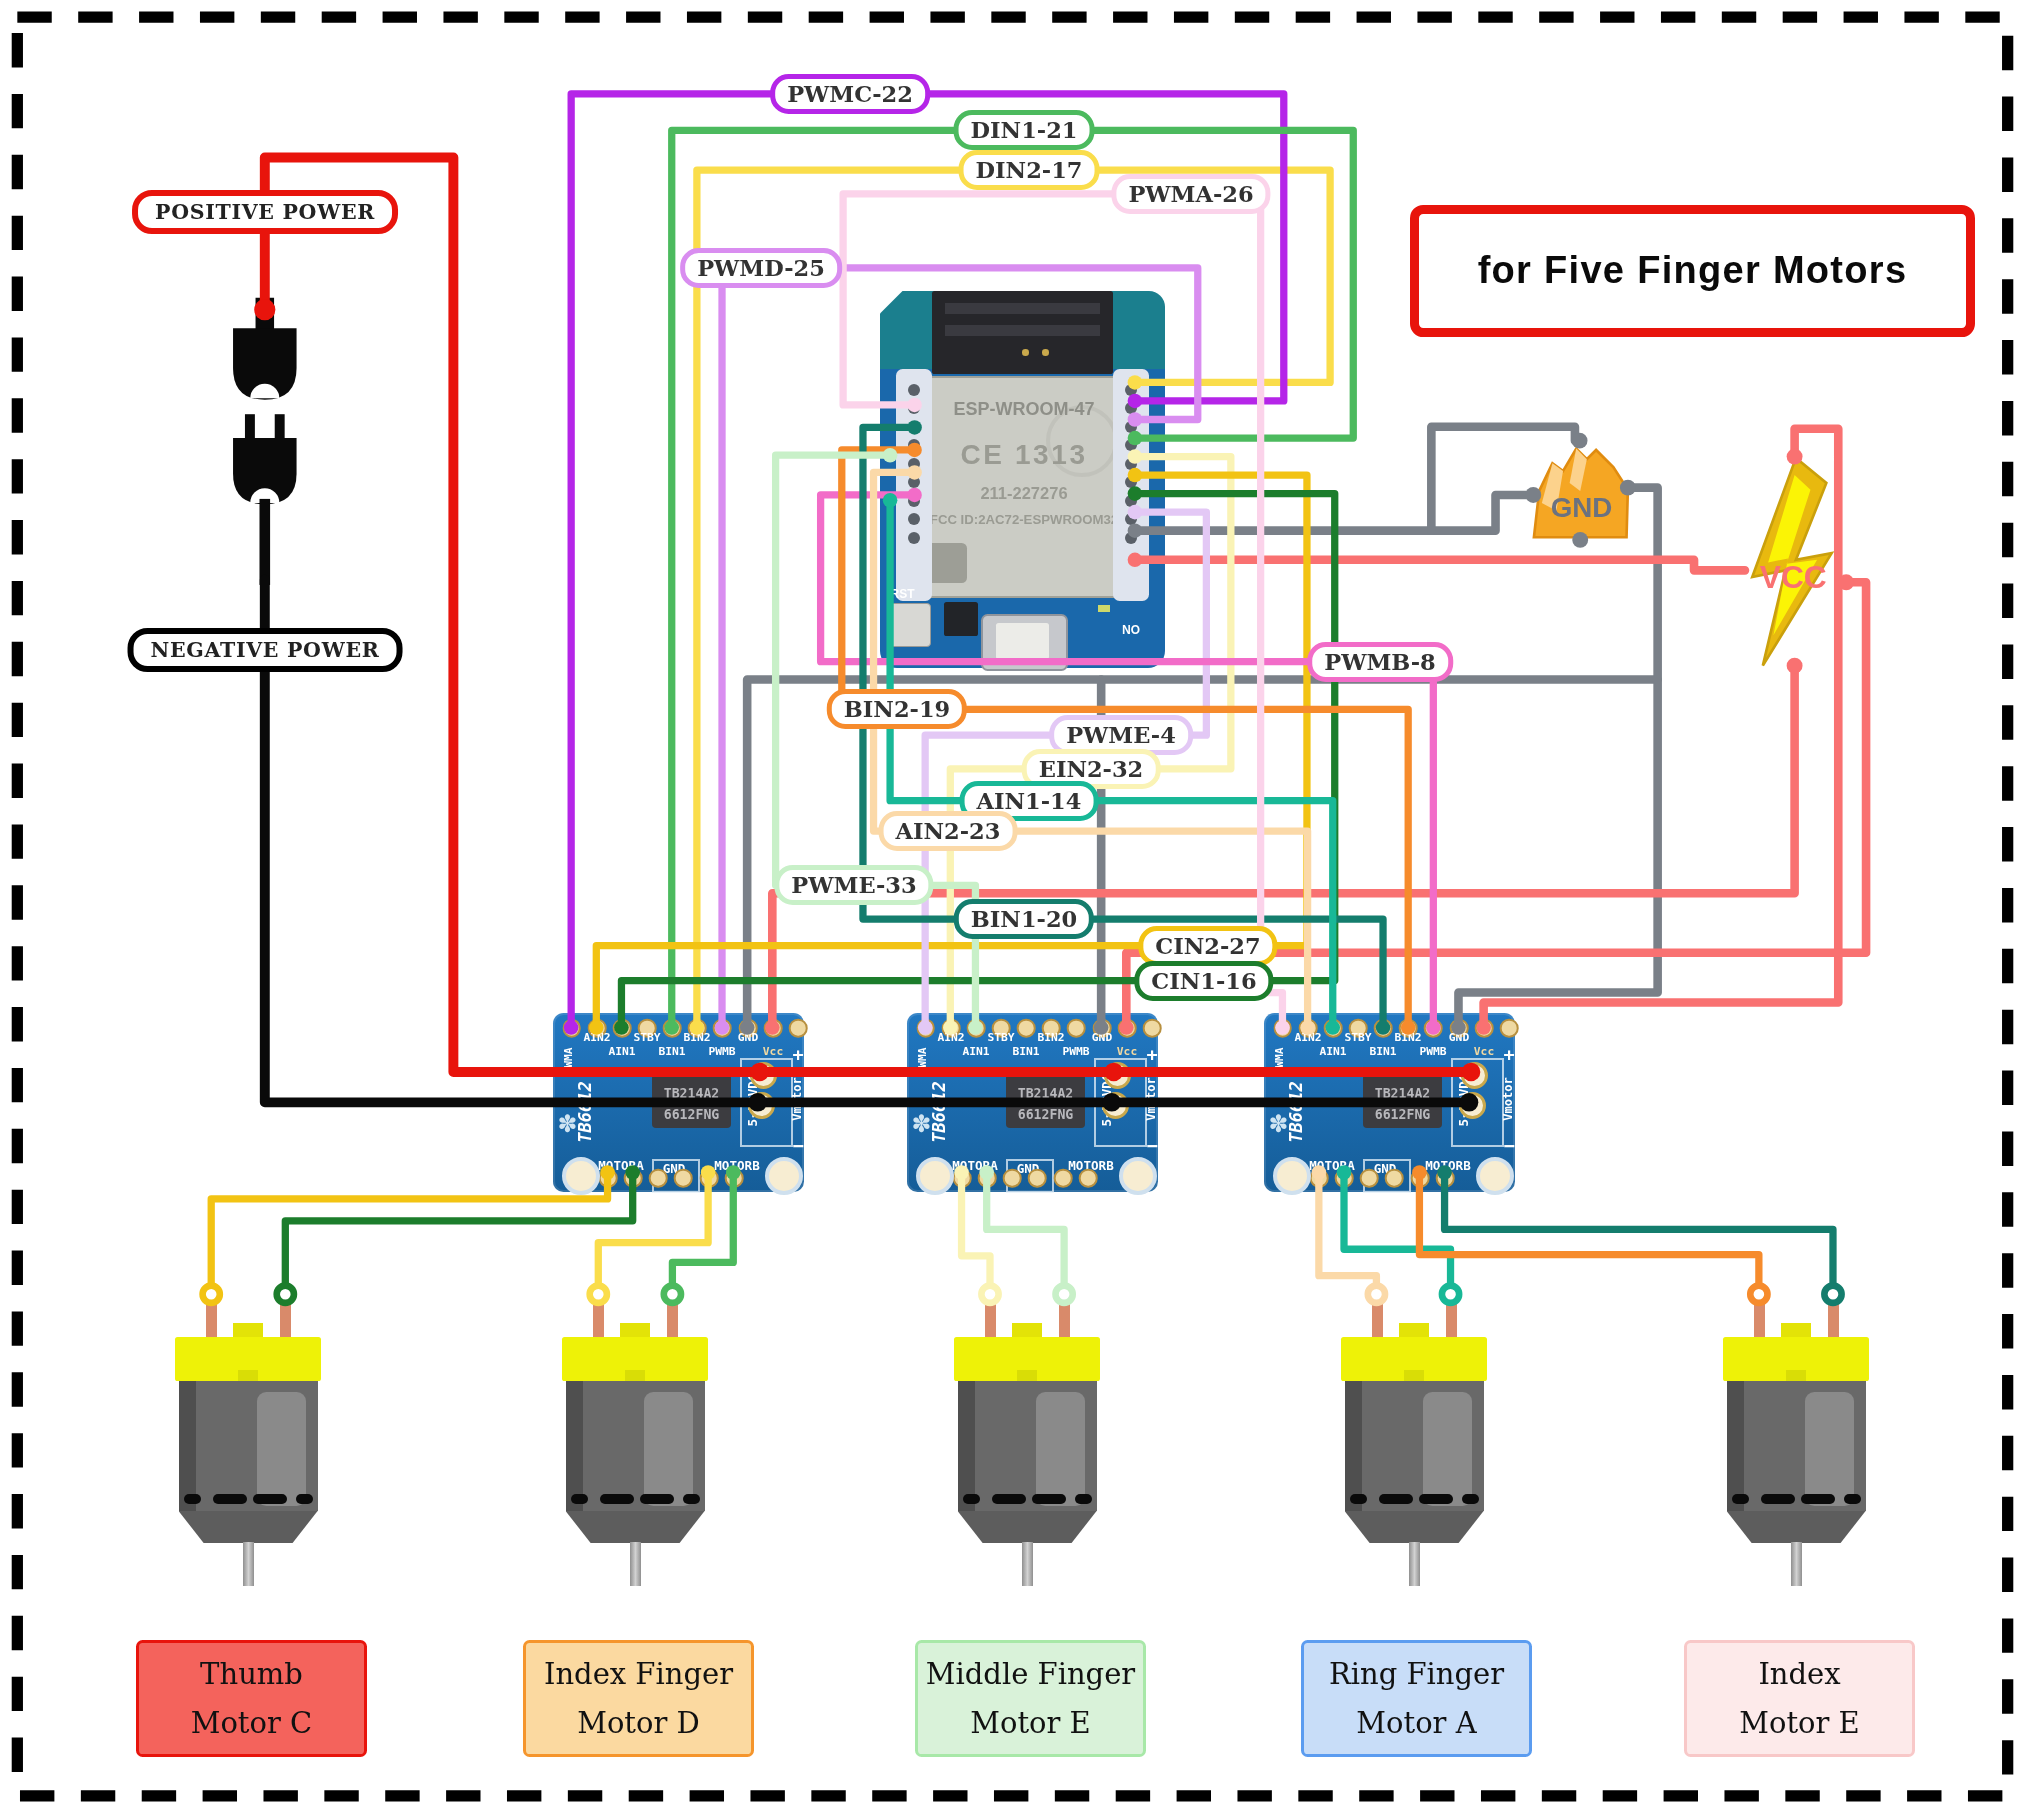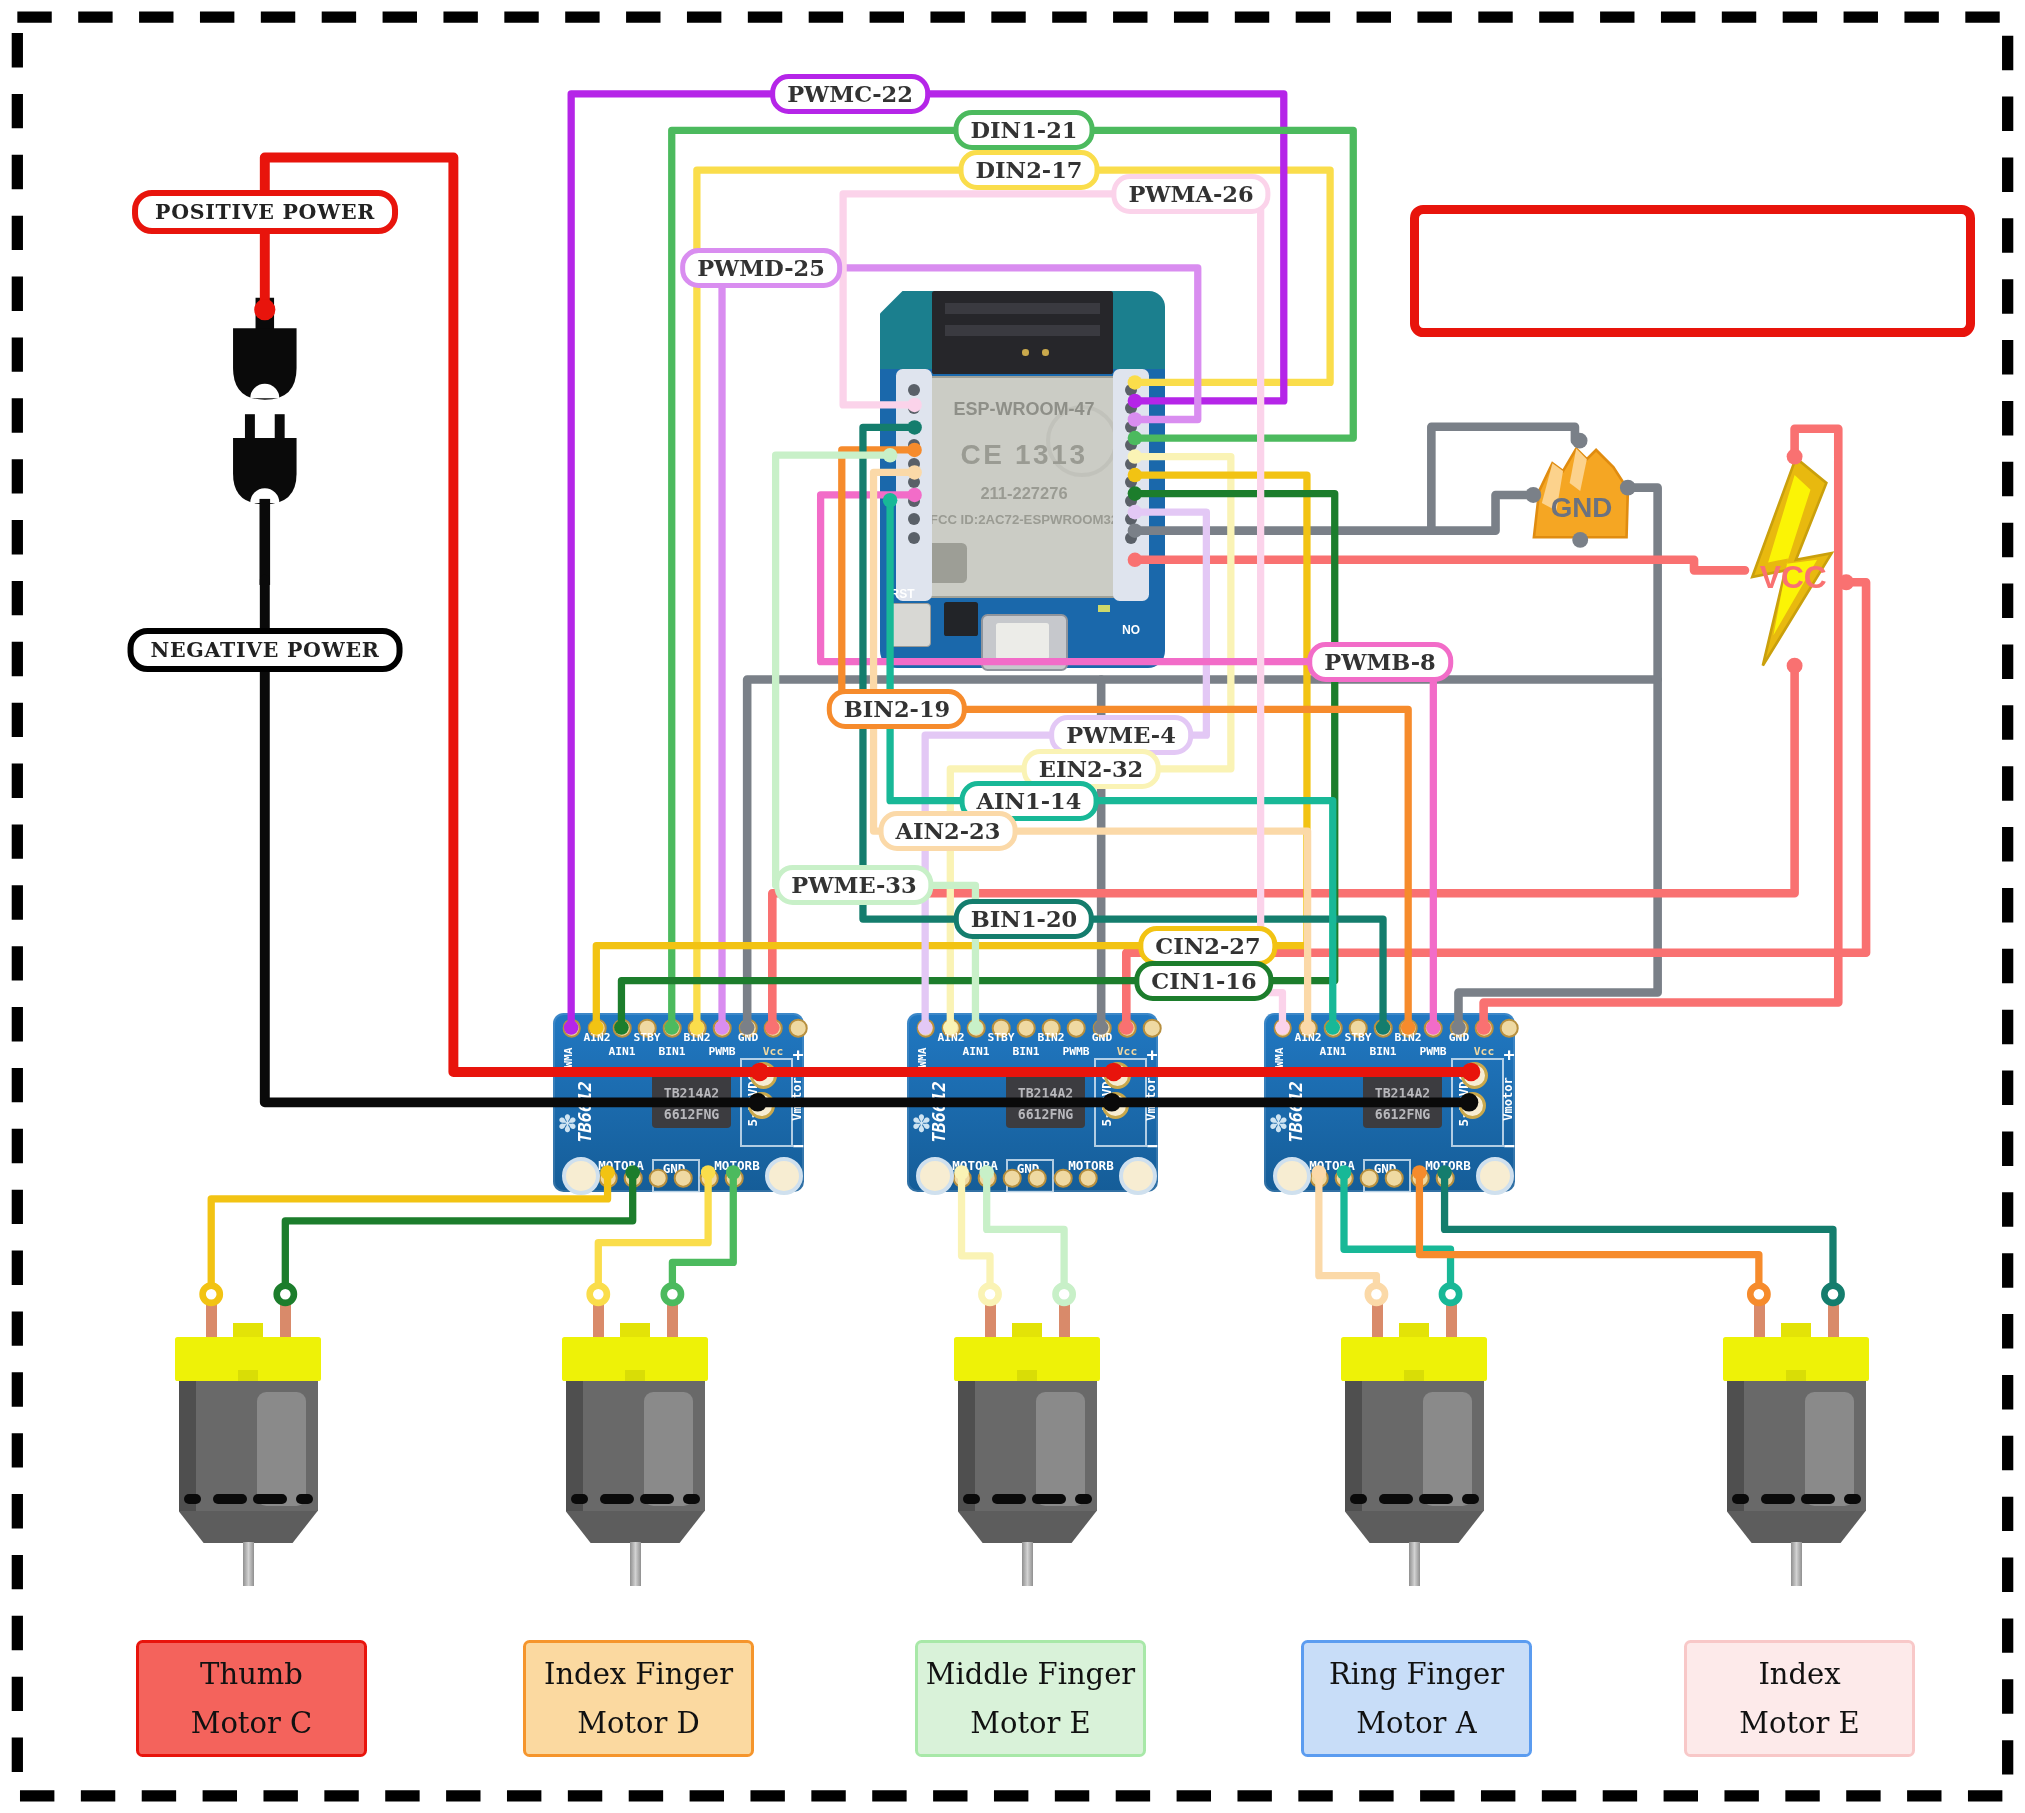--- a/index.html
+++ b/index.html
@@ -356,20 +356,21 @@
       <div class="pill toplabel" style="left: 1091px; top: 769px; border: 5.3px solid rgb(250, 243, 181);">EIN2-32</div>
       <div class="pill toplabel" style="left: 1029px; top: 801px; border: 5.3px solid rgb(24, 184, 151);">AIN1-14</div>
       <div class="pill toplabel" style="left: 948px; top: 831px; border: 5.3px solid rgb(251, 217, 168);">AIN2-23</div>
       <div class="pill toplabel" style="left: 854px; top: 885px; border: 5.3px solid rgb(200, 240, 200);">PWME-33</div>
       <div class="pill toplabel" style="left: 1024px; top: 919px; border: 5.3px solid rgb(20, 125, 109);">BIN1-20</div>
       <div class="pill toplabel" style="left: 1208px; top: 946px; border: 5.3px solid rgb(242, 195, 19);">CIN2-27</div>
       <div class="pill toplabel" style="left: 1204px; top: 981px; border: 5.3px solid rgb(28, 125, 44);">CIN1-16</div>
     </div>
 
   <div id="title-box">
+    <div>for Five Finger Motors</div>
   </div>
 
   <div class="pwr-pill" style="left:265px;top:212px;border:6px solid #e8140c;">POSITIVE POWER</div>
   <div class="pwr-pill" style="left:265px;top:650px;border:6px solid #000;">NEGATIVE POWER</div>
 
   <svg id="wires-svg" width="2025" height="1813" fill="none" stroke-linecap="round" stroke-linejoin="round" viewBox="0 0 3060 2740">
 
     <g stroke="none" fill="#0a0a0a">
       <rect x="386" y="450" width="28" height="50"></rect>
       <path d="M352,496 h96 v60 q0,48 -48,48 q-48,0 -48,-48 z"></path>

